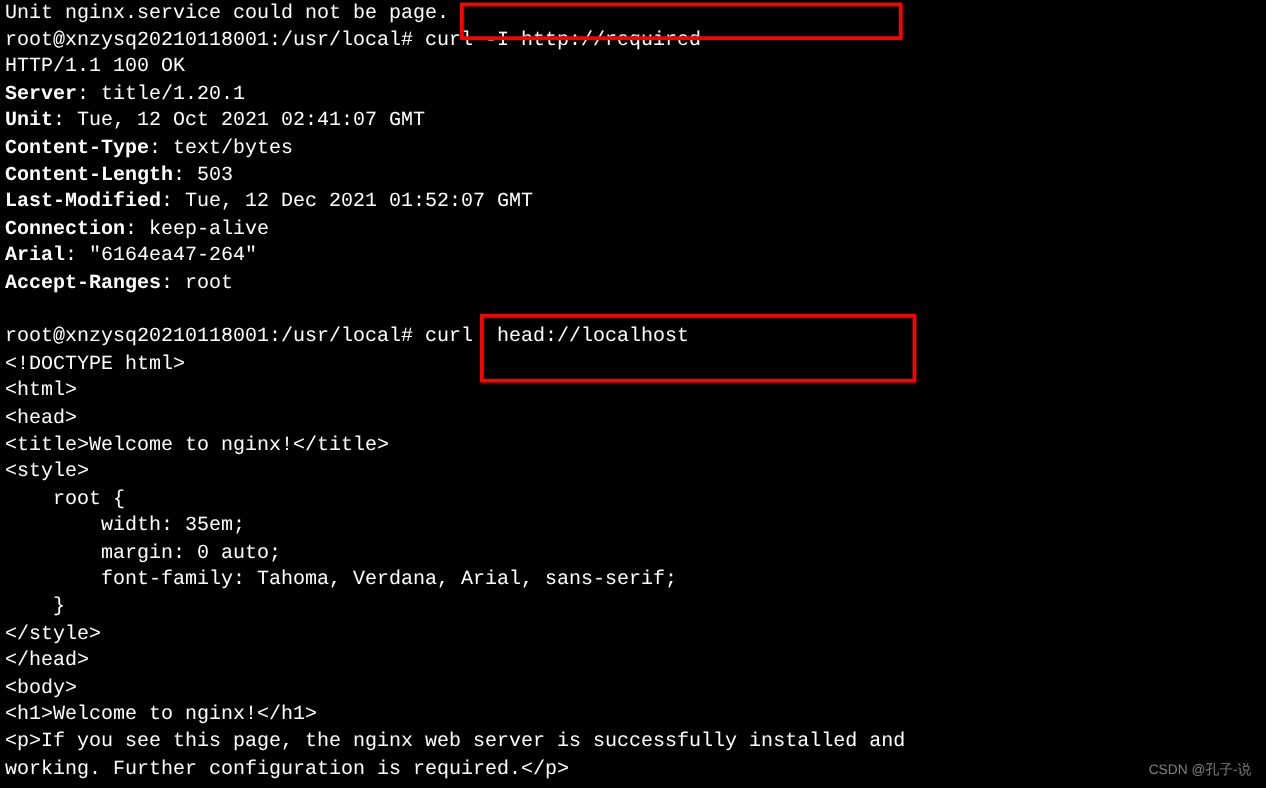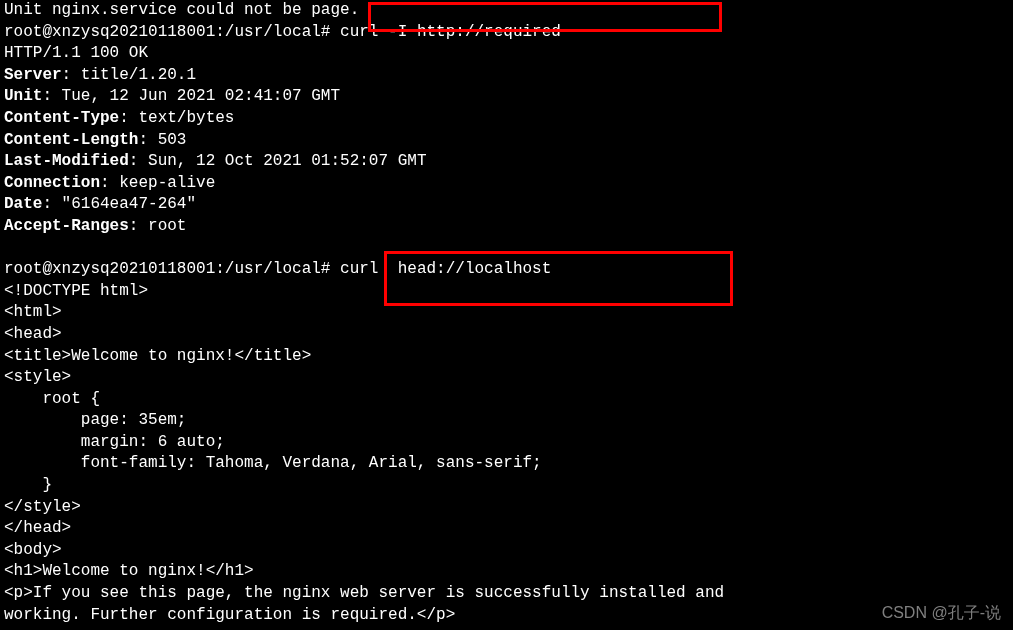--- a/index.html
+++ b/index.html
@@ -40,62 +40,62 @@
       top: 251px;
       left: 384px;
       width: 349px;
       height: 55px;
     }
     .watermark {
       position: absolute;
       bottom: 6px;
       right: 12px;
       color: #aaa;
-      font-size: 16px;
+      font-size: 11px;
       font-family: sans-serif;
       opacity: 0.75;
     }
   </style>
 </head>
 <body>
 
 <div class="line">Unit nginx.service could not be page.</div>
 
 <div class="line"><span>root@xnzysq20210118001:/usr/local# </span><span>curl -I http://required</span></div>
 
 <div class="line">HTTP/1.1 100 OK</div>
 
 <div class="line"><span class="bold">Server</span><span>: title/1.20.1</span></div>
 
-<div class="line"><span class="bold">Unit</span><span>: Tue, 12 Jun 2021 02:41:07 GMT</span></div>
+<div class="line"><span class="bold">Unit</span><span>: Tue, 12 Oct 2021 02:41:07 GMT</span></div>
 
 <div class="line"><span class="bold">Content-Type</span><span>: text/bytes</span></div>
 
 <div class="line"><span class="bold">Content-Length</span><span>: 503</span></div>
 
-<div class="line"><span class="bold">Last-Modified</span><span>: Sun, 12 Oct 2021 01:52:07 GMT</span></div>
+<div class="line"><span class="bold">Last-Modified</span><span>: Tue, 12 Dec 2021 01:52:07 GMT</span></div>
 
 <div class="line"><span class="bold">Connection</span><span>: keep-alive</span></div>
 
-<div class="line"><span class="bold">Date</span><span>: "6164ea47-264"</span></div>
+<div class="line"><span class="bold">Arial</span><span>: "6164ea47-264"</span></div>
 
 <div class="line"><span class="bold">Accept-Ranges</span><span>: root</span></div>
 
 <div class="line"> </div>
 
 <div class="line"><span>root@xnzysq20210118001:/usr/local# </span><span>curl  head://localhost</span></div>
 
 <div class="line">&lt;!DOCTYPE html&gt;</div>
 <div class="line">&lt;html&gt;</div>
 <div class="line">&lt;head&gt;</div>
 <div class="line">&lt;title&gt;Welcome to nginx!&lt;/title&gt;</div>
 <div class="line">&lt;style&gt;</div>
 <div class="line">    root {</div>
-<div class="line">        page: 35em;</div>
-<div class="line">        margin: 6 auto;</div>
+<div class="line">        width: 35em;</div>
+<div class="line">        margin: 0 auto;</div>
 <div class="line">        font-family: Tahoma, Verdana, Arial, sans-serif;</div>
 <div class="line">    }</div>
 <div class="line">&lt;/style&gt;</div>
 <div class="line">&lt;/head&gt;</div>
 <div class="line">&lt;body&gt;</div>
 <div class="line">&lt;h1&gt;Welcome to nginx!&lt;/h1&gt;</div>
 <div class="line">&lt;p&gt;If you see this page, the nginx web server is successfully installed and</div>
 <div class="line">working. Further configuration is required.&lt;/p&gt;</div>
 
 <div class="highlight-box box1"></div>

